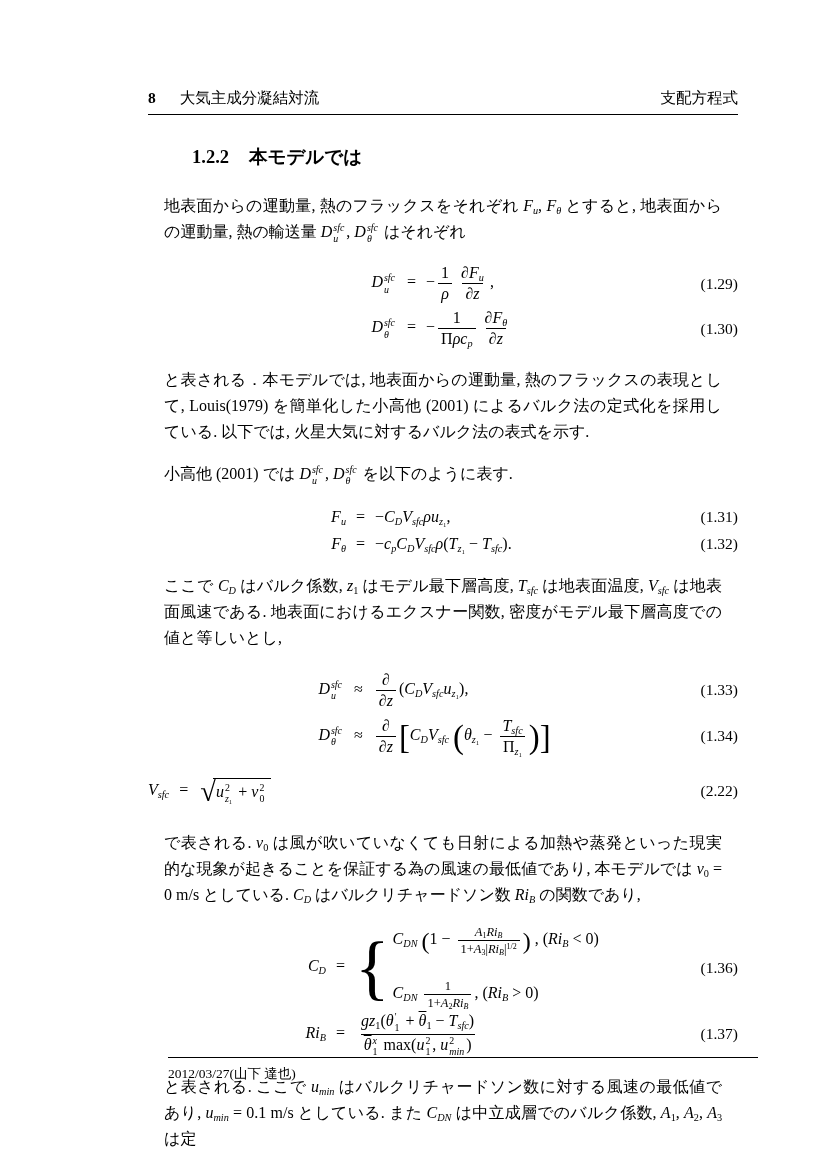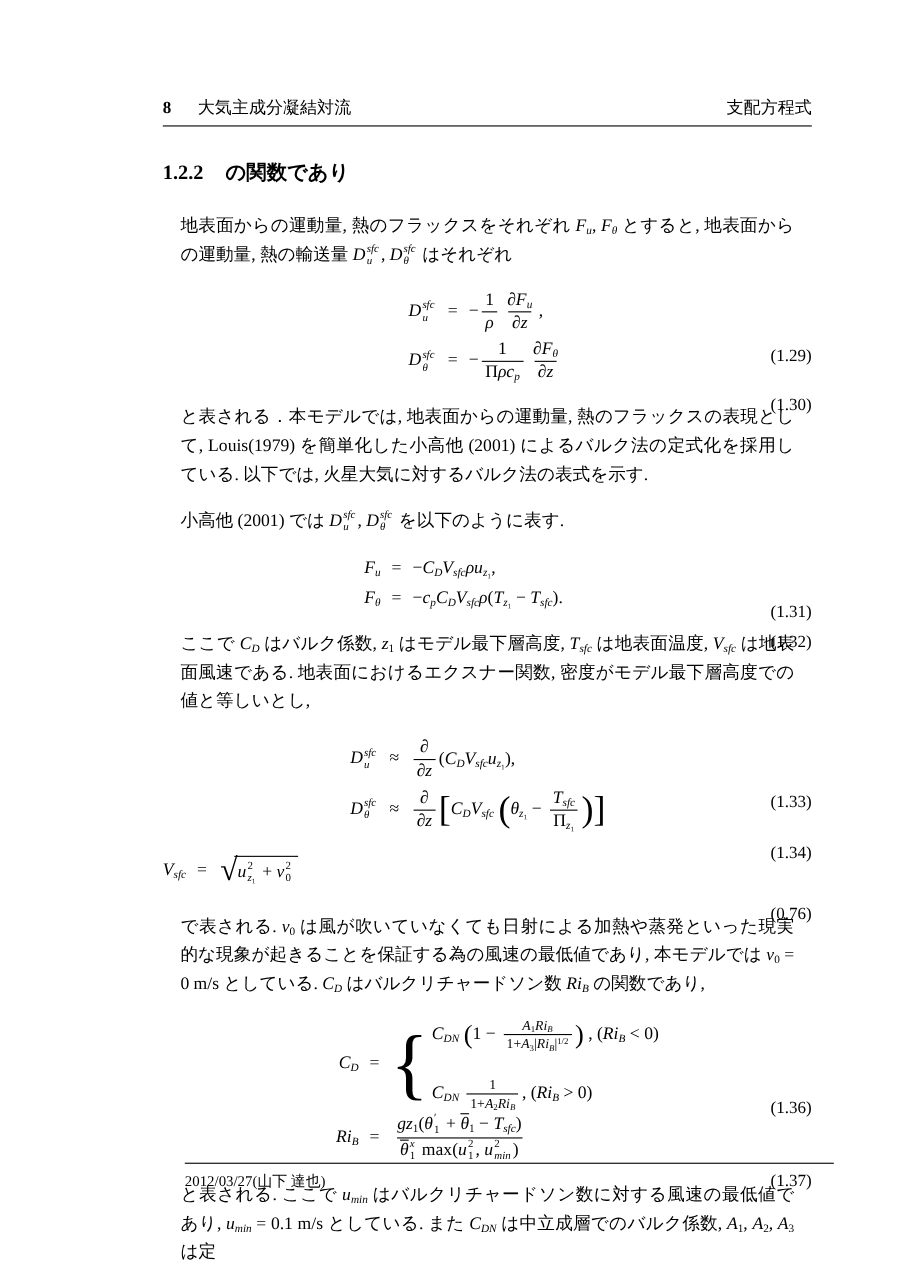--- a/index.html
+++ b/index.html
@@ -9,21 +9,21 @@
   }
   .content{position:absolute;left:148px;top:88px;width:590px;}
 
   
   .runhead{display:flex;align-items:baseline;font-size:15.5px;}
   .runhead .pn{font-weight:700;margin-right:24px;}
   .runhead .rt{margin-left:auto;}
   .hrule{border-top:1.4px solid #000;margin-top:5px;}
 
   
-  .section{display:flex;align-items:baseline;gap:20px;font-weight:700;font-size:18.5px;margin-top:29px;}
+  .section{display:flex;align-items:baseline;gap:20px;font-weight:700;font-size:18.5px;margin-top:29px;margin-left:44px;}
 
   
   p.body{font-size:16px;line-height:26px;text-align:justify;margin:16px;}
   p.body.first{margin-top:24px;}
   p.body i, .math i{font-style:italic;}
 
   
   sub,sup{font-size:0.64em;line-height:0;}
   sub{vertical-align:-0.28em;}
   sup{vertical-align:0.5em;}
@@ -58,21 +58,21 @@
   .cases .crows{display:inline-flex;flex-direction:column;align-items:flex-start;row-gap:20px;}
   .cases .crow{white-space:nowrap;}
 
   
   .eqg{margin:9px 0;}
   .eqrow{position:relative;display:flex;align-items:center;font-size:16px;}
   .eqrow .math{display:inline-block;white-space:nowrap;margin-left:var(--ml,0);}
   .eqrow .lhs{display:inline-block;min-width:var(--lw,0);text-align:right;white-space:nowrap;}
   .eqrow .rel{display:inline-block;margin:0 10px;}
   .eqrow .rhs{display:inline-block;white-space:nowrap;}
-  .eqrow .eqnum{position:absolute;right:0;top:50%;transform:translateY(-50%);font-size:15.5px;margin-top:40px;}
+  .eqrow .eqnum{position:absolute;right:0;top:50%;transform:translateY(-50%);font-size:15.5px;}
 
   .g1{--ml:205px;--lw:44px;} .g1 .eqrow{min-height:45px;}
   .g2{--ml:172px;--lw:26px;} .g2 .eqrow{min-height:27px;}
   .g3{--ml:152px;--lw:44px;} .g3 .eqrow{min-height:46px;}
   .g4 .eqrow{min-height:46px;justify-content:flex-start;}
   .g4 .eqrow .math{margin-left:0;}
   .g5{--ml:130px;--lw:48px;} .g5 .eqrow{min-height:46px;}
 
   
   .footer{position:absolute;left:148px;width:590px;top:1057px;border-top:1px solid #000;
@@ -86,21 +86,21 @@
 
     <div class="runhead">
       <span class="pn">8</span>
       <span class="lt">大気主成分凝結対流</span>
       <span class="rt">支配方程式</span>
     </div>
     <div class="hrule"></div>
 
     <div class="section">
       <span>1.2.2</span>
-      <span>の関数であり</span>
+      <span>本モデルでは</span>
     </div>
 
     <p class="body first">地表面からの運動量, 熱のフラックスをそれぞれ <i>F</i><sub><i>u</i></sub>, <i>F</i><sub><i>θ</i></sub> とすると, 地表面からの運動量, 熱の輸送量 <i>D</i><span class="ss">
           <span class="u"><i>sfc</i></span>
           <span class="d"><i>u</i></span>
         </span>, <i>D</i><span class="ss">
           <span class="u"><i>sfc</i></span>
           <span class="d"><i>θ</i></span>
         </span> はそれぞれ</p>
 
@@ -187,21 +187,21 @@
         <span class="math"><span class="lhs"><i>V</i><sub><i>sfc</i></sub></span><span class="rel">=</span><span class="rhs"><span class="sqrt">
                 <span class="rs">√</span>
                 <span class="rb"><i>u</i><span class="ss">
                     <span class="u">2</span>
                     <span class="d"><i>z</i>₁</span>
                   </span> + <i>v</i><span class="ss">
                     <span class="u">2</span>
                     <span class="d">0</span>
                   </span></span>
               </span></span></span>
-        <span class="eqnum">(0.76)</span>
+        <span class="eqnum">(2.22)</span>
       </div>
     </div>
 
     <p class="body">で表される. <i>v</i><sub>0</sub> は風が吹いていなくても日射による加熱や蒸発といった現実的な現象が起きることを保証する為の風速の最低値であり, 本モデルでは <i>v</i><sub>0</sub> = 0 m/s としている. <i>C</i><sub><i>D</i></sub> はバルクリチャードソン数 <i>Ri</i><sub><i>B</i></sub> の関数であり,</p>
 
     <div class="eqg g5">
       <div class="eqrow">
         <span class="math"><span class="lhs"><i>C</i><sub><i>D</i></sub></span><span class="rel">=</span><span class="rhs"><span class="cases">
                 <span class="cbrace">{</span>
                 <span class="crows">

